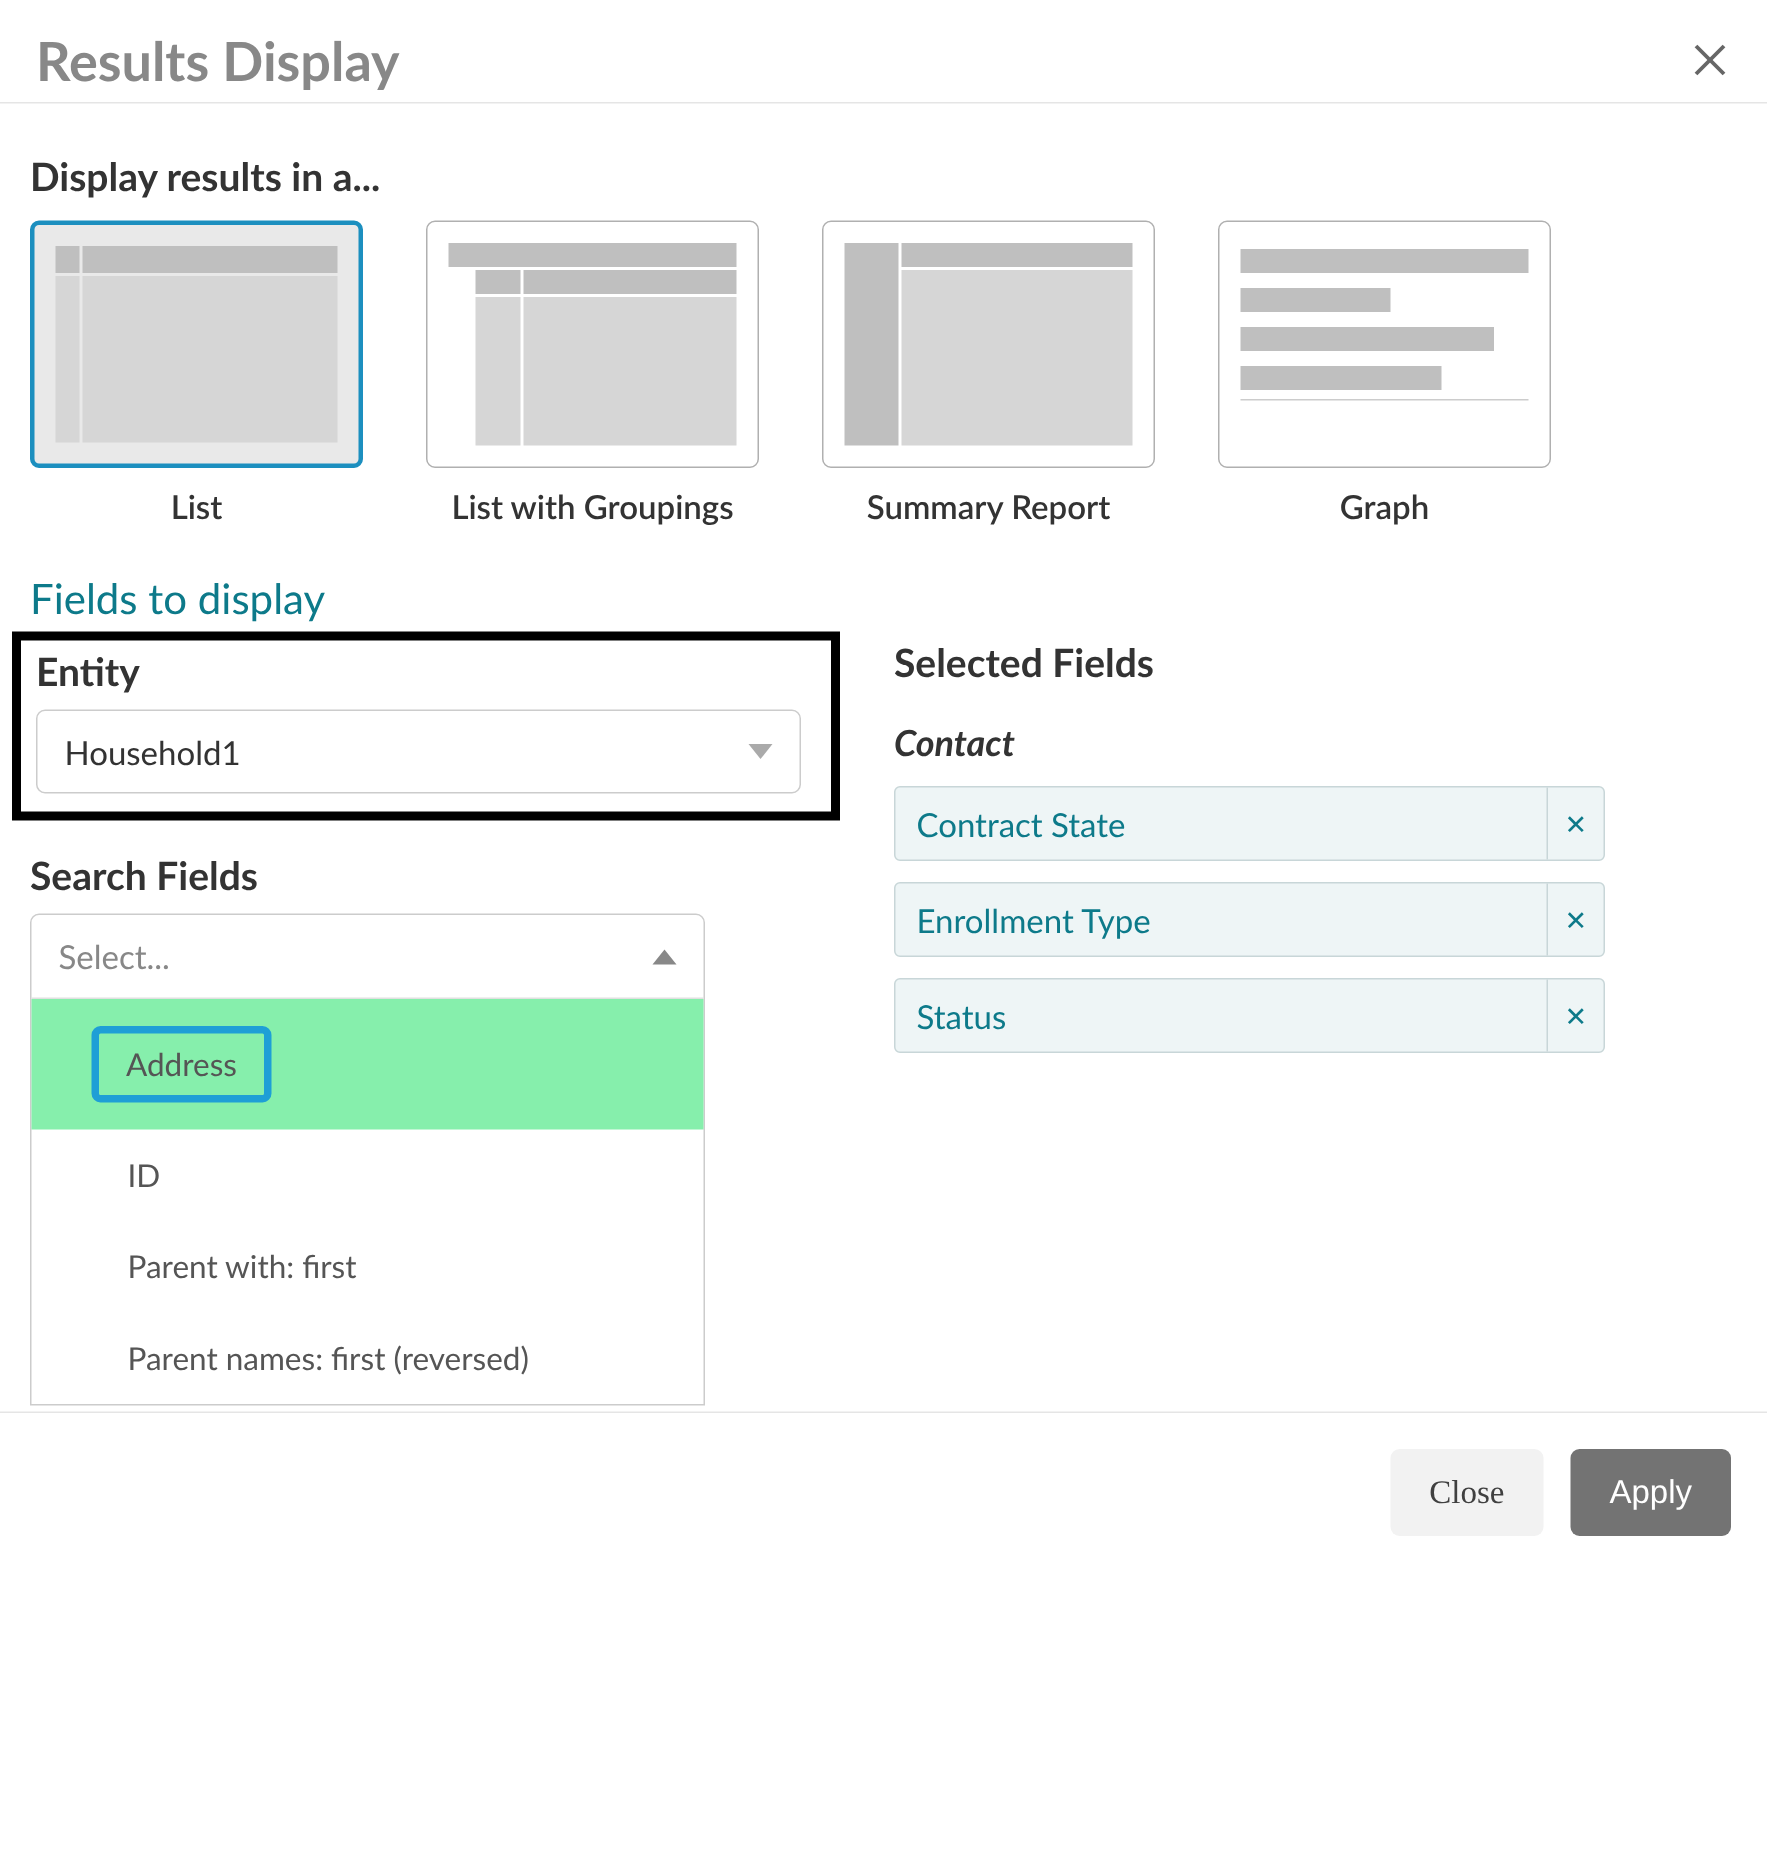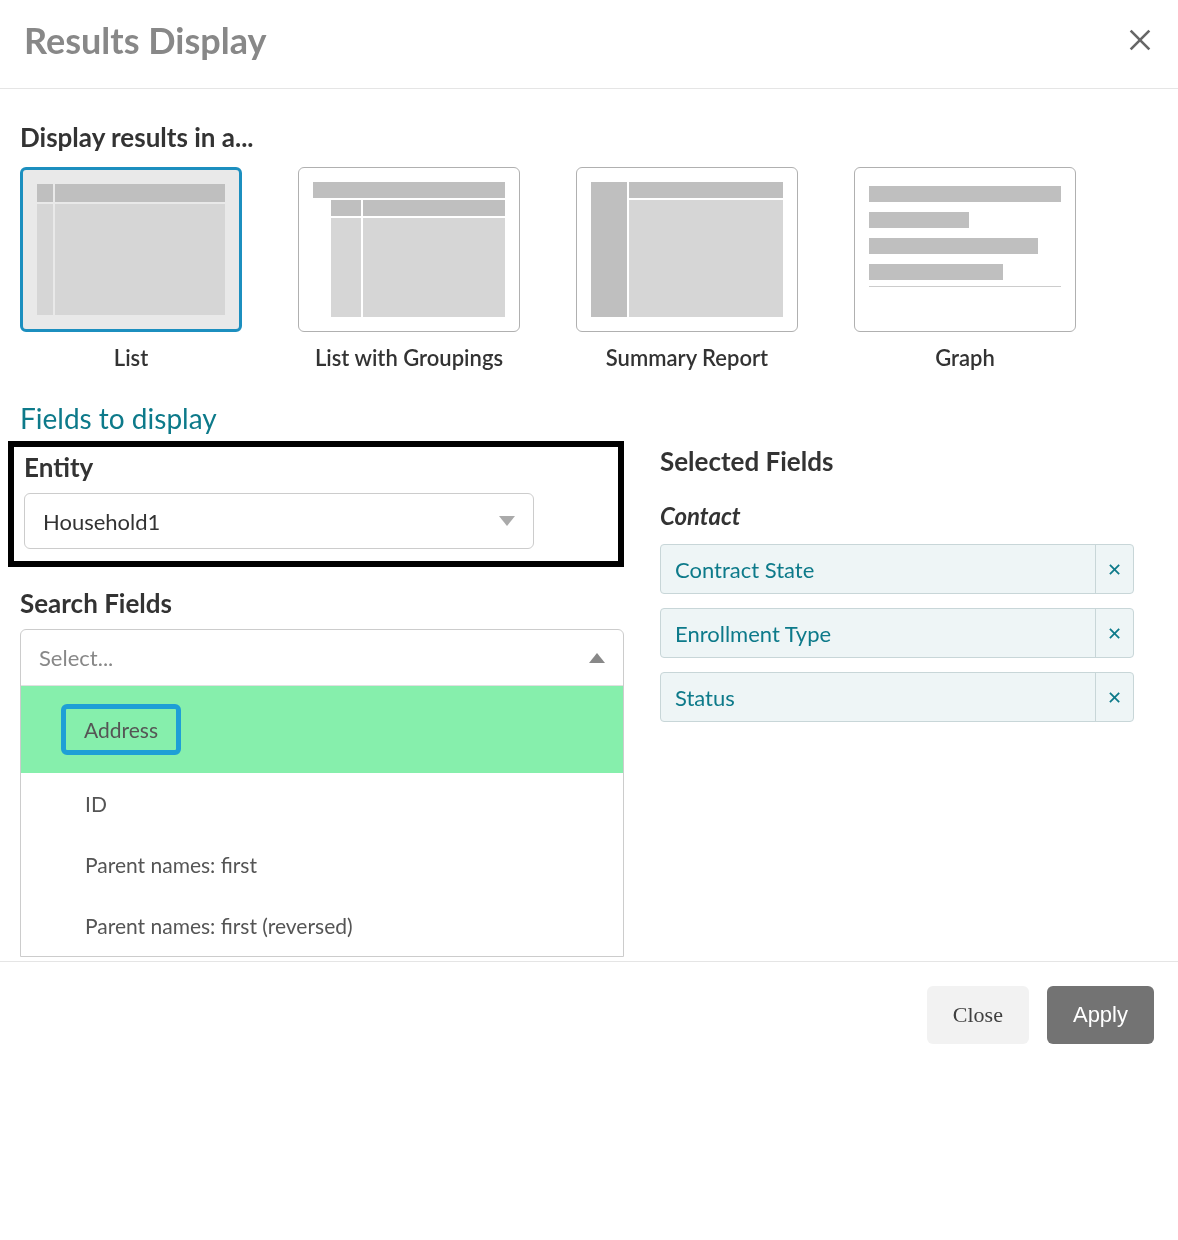--- a/index.html
+++ b/index.html
@@ -10,21 +10,21 @@
     background: #fff;
     width: 1178px;
   }
   .modal {
     width: 100%;
   }
   .modal-header {
     display: flex;
     justify-content: space-between;
     align-items: center;
-    padding: 18px 24px 26px 24px;
+    padding: 18px 24px 6px 24px;
     border-bottom: 1px solid #e5e5e5;
   }
   .modal-title {
     font-size: 36px;
     font-weight: 700;
     color: #888;
     margin: 0;
   }
   .close-x {
     width: 28px; height: 28px;
@@ -42,21 +42,21 @@
   }
   .teal-heading {
     font-size: 28px;
     font-weight: 400;
     color: #0D7A8A;
     margin: 30px 0 6px 0;
   }
   
   .cards {
     display: flex;
-    gap: 56px;
+    gap: 42px;
   }
   .card-wrap {
     display: flex;
     flex-direction: column;
     align-items: center;
     gap: 12px;
     cursor: pointer;
   }
   .card {
     width: 222px;
@@ -134,21 +134,21 @@
   }
   .caret-up {
     width:0;height:0;
     border-left:8px solid transparent;
     border-right:8px solid transparent;
     border-bottom:10px solid #888;
   }
 
   
   .searchfields {
-    width: 604px;
+    width: 450px;
     border: 1px solid #ccc;
     border-radius: 6px 6px 0 0;
     background:#fff;
   }
   .searchfields .sel-header {
     height: 56px;
     display:flex; align-items:center; justify-content:space-between;
     padding: 0 18px;
     border-bottom: 1px solid #e0e0e0;
     cursor:pointer;
@@ -326,21 +326,21 @@
             <span class="placeholder">Select...</span>
             <span class="caret-up"></span>
           </div>
           <div class="options">
             <div class="option hovered">
               <span class="option-highlight">
                 <span>Address</span>
               </span>
             </div>
             <div class="option">ID</div>
-            <div class="option">Parent names: first</div>
+            <div class="option">Parent with: first</div>
             <div class="option">Parent names: first (reversed)</div>
           </div>
         </div>
 
       </div>
 
       <div class="col-right">
         <div class="sub-heading" style="margin-top:4px;">Selected Fields</div>
         <div class="sub-heading" style="font-size:24px;margin-top:24px;margin-bottom:14px;font-style:italic;">Contact</div>
 

